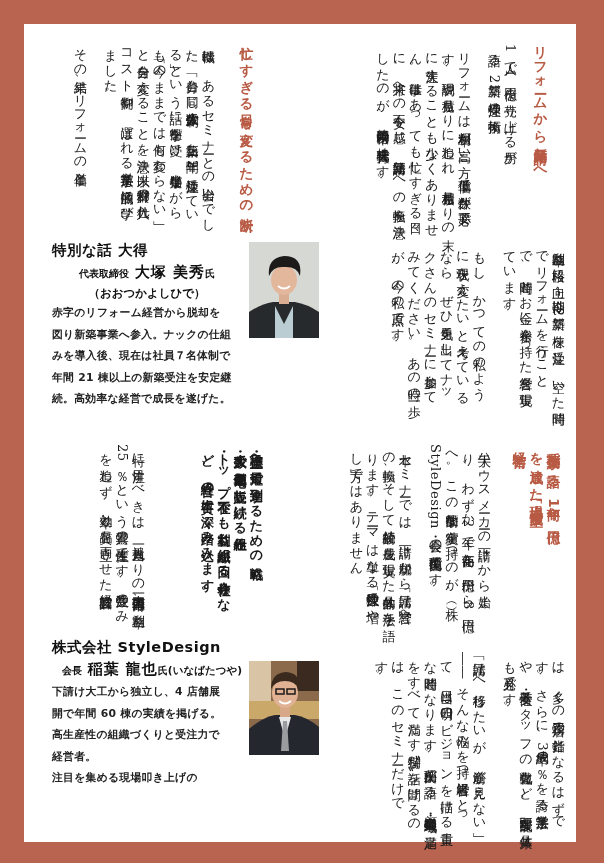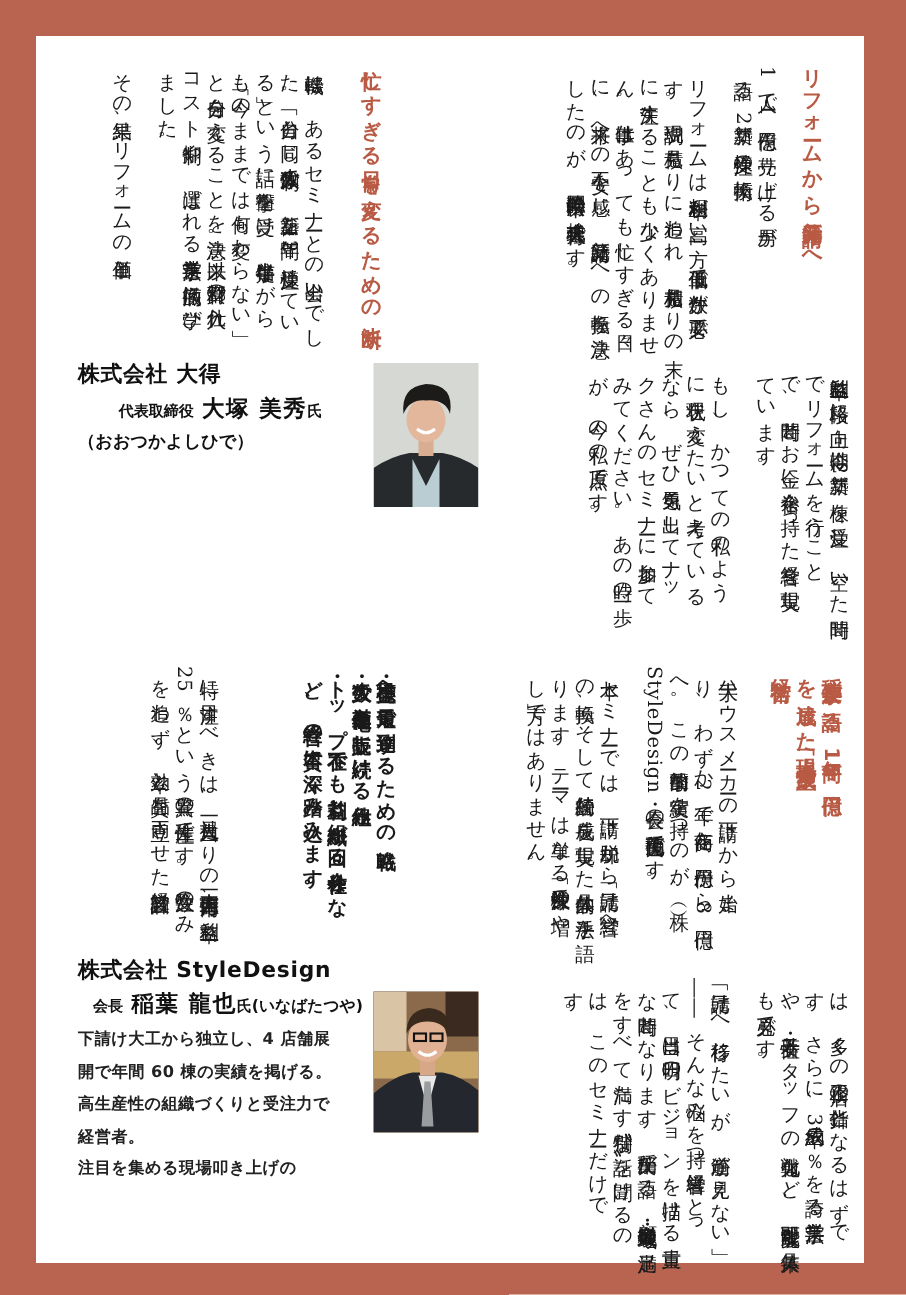--- a/index.html
+++ b/index.html
@@ -16,21 +16,21 @@
   .vbullets { font-size:13px; line-height:16.3px; font-weight:bold; letter-spacing:0.55px; }
   .vbullets .bl { display:block; }
 
   .profile { position:absolute; font-family:"DejaVu Sans","Liberation Sans",sans-serif; color:#111; }
   .profile .company { font-weight:bold; font-size:14.5px; letter-spacing:0.5px; line-height:20px; }
   .profile .role-line { font-weight:bold; line-height:20px; margin-top:2px;text-align:center; }
   .profile .role { font-size:10px; }
   .profile .pname { font-size:15px; letter-spacing:1px; }
   .profile .honor { font-size:10px; }
   .profile .reading { font-size:10.5px; font-weight:bold;margin-top:25px; }
-  .profile .reading-line { font-weight:bold; font-size:11.5px; line-height:18px; }
+  .profile .reading-line { font-weight:bold; font-size:11.5px; line-height:18px;text-align:center; }
   .profile .desc { font-size:10.8px; line-height:21.5px; letter-spacing:0.3px; font-weight:bold; color:#222; }
 
   .photo { position:absolute; overflow:hidden; }
   .photo1 { left:249px; top:242px; width:70px; height:96px; background:#d9dbd7; }
   .photo2 { left:249px; top:661px; width:70px; height:94px; background:#6b4e36; }
   .photo svg { width:100%; height:100%; display:block; }
 </style>
 </head>
 <body>
 
@@ -45,26 +45,33 @@
   <p>リフォームは粗利率が高い一方、低単価で件数が必要です。現調や見積もりに追われ、相見積もりの末に失注することも少なくありません。仕事はあっても忙しすぎる日々に、将来への不安を感じ、新築元請けへの転換を決意したのが、静岡県浜松市の株式会社大得です。</p>
 </div>
 
 <div class="vblock vhead" style="left:219px; top:36px; height:200px; width:36px;">忙しすぎる日常を変えるための決断</div>
 <div class="vblock vbody" style="left:36px; top:40px; height:187px; width:180px;">
   <p>転機は、あるセミナーとの出会いでした。「自分と同じ少人数体制で、新築を年間12棟受注している」という話に衝撃を受け、半信半疑ながらも「今のままでは何も変わらない」と自分を変えることを決意。以来、部資材の仕入れコスト抑制や、選ばれる営業手法を徹底的に学びました。</p>
   <p>その結果、リフォームの単価と</p>
 </div>
 
 <div class="profile" style="left:52px; top:240px; width:190px;">
-  <div class="company">株式会社 大得</div>
+  <div class="company">特別な話 大得</div>
   <div class="role-line">
     <span class="role">代表取締役</span>
     <span class="pname">大塚 美秀</span><span class="honor">氏</span>
   </div>
   <div class="reading-line">（おおつかよしひで）</div>
+  <div class="desc">
+    <div>赤字のリフォーム経営から脱却を</div>
+    <div>図り新築事業へ参入。ナックの仕組</div>
+    <div>みを導入後、現在は社員７名体制で</div>
+    <div>年間 21 棟以上の新築受注を安定継</div>
+    <div>続。高効率な経営で成長を遂げた。</div>
+  </div>
 </div>
 <div class="photo photo1">
   <svg viewBox="0 0 70 96" preserveAspectRatio="none">
     <rect width="70" height="96" fill="#d6d8d4"></rect>
     <path d="M0 70 Q12 62 24 60 L46 60 Q58 62 70 70 L70 96 L0 96 Z" fill="#262a2c"></path>
     <path d="M26 64 L35 82 L44 64 L44 96 L26 96 Z" fill="#b9cdd3"></path>
     <rect x="30" y="48" width="10" height="14" fill="#d9ad92"></rect>
     <ellipse cx="35" cy="38" rx="13" ry="15" fill="#e2b79c"></ellipse>
     <path d="M20 34 Q18 16 35 14 Q54 14 51 34 Q48 24 35 25 Q24 24 20 34 Z" fill="#1d1b1a"></path>
     <path d="M29 44 Q35 49 41 44" stroke="#fff" stroke-width="2" fill="none"></path>

